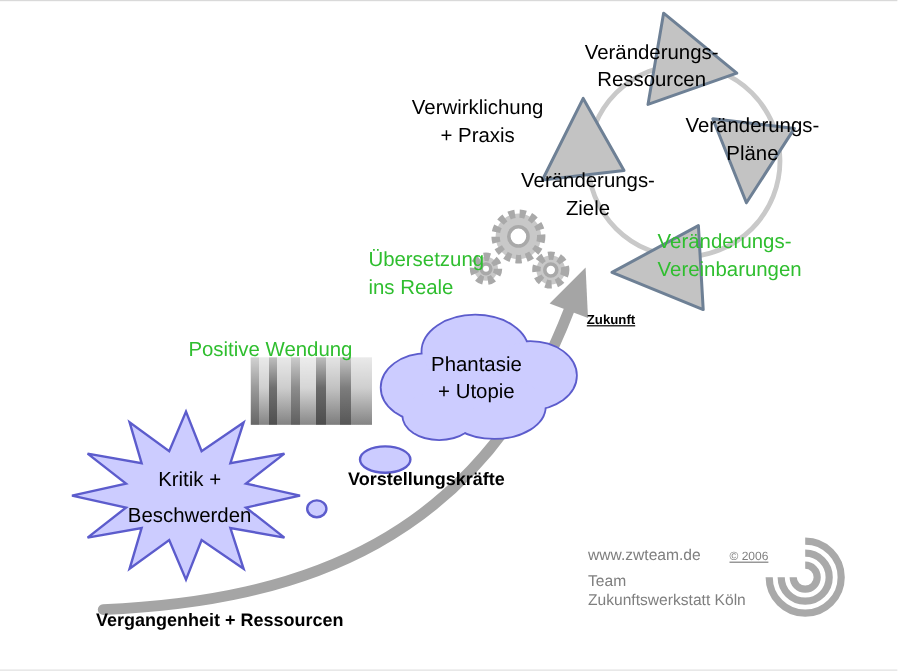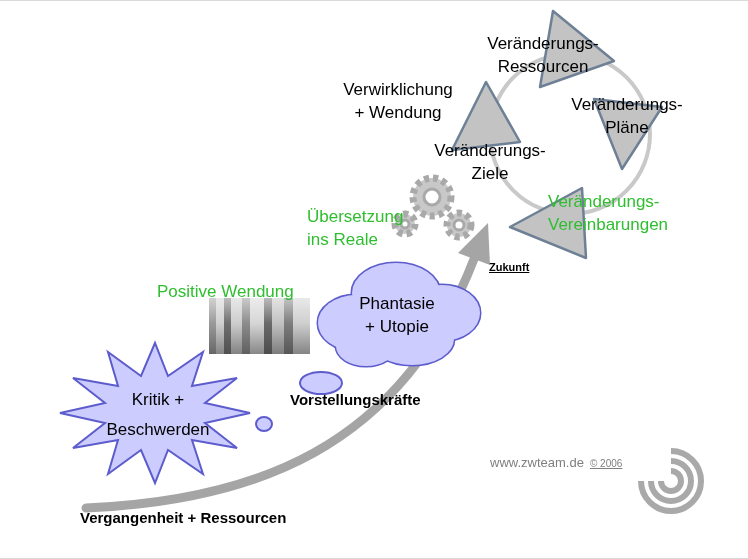--- a/index.html
+++ b/index.html
@@ -27,21 +27,21 @@
       linear-gradient(90deg,#9a9a9a 0 7%,#d0d0d0 7% 15%,#6f6f6f 15% 22%,#cdcdcd 22% 33%,#8c8c8c 33% 41%,#d6d6d6 41% 54%,#6a6a6a 54% 62%,#c2c2c2 62% 74%,#7d7d7d 74% 83%,#cfcfcf 83% 100%);
   }
   
   .lbl{position:absolute;font-size:17px;line-height:23px;color:#000;white-space:pre-line;}
   .center{text-align:center;}
   .green{color:var(--green-text,#2fbe2f);}
   .kritik{line-height:30px;}
   .small{font-size:15px;font-weight:bold;line-height:14px;white-space:nowrap;}
   .tiny{font-size:11px;text-decoration:underline;}
   .footer-site{position:absolute;font-size:13px;color:var(--footer-text,#7f7f7f);white-space:nowrap;}
-  .footer-site .copy{font-size:10px;margin-left:6px;text-decoration:underline;}
+  .footer-site .copy{font-size:10px;margin-left:24px;text-decoration:underline;}
   .footer-team{font-size:13px;line-height:16px;color:var(--footer-text,#7f7f7f);}
 </style>
 </head>
 <body>
 
 <div class="stage">
 
   <div class="photo"></div>
 
   <svg class="shapes" width="748" height="559" viewBox="0 0 748 559">
@@ -90,21 +90,21 @@
     </g>
 
     <g class="logo">
       <path d="M 671 450 A 30 30 0 1 1 641 480"></path>
       <path d="M 671 460 A 20 20 0 1 1 651 480"></path>
       <path d="M 671 470 A 10 10 0 1 1 661 480"></path>
     </g>
   </svg>
 
   <div class="lbl center" style="left:298px;top:77px;width:200px">Verwirklichung
-+ Wendung</div>
++ Praxis</div>
 
   <div class="lbl center" style="left:443px;top:31px;width:200px">Veränderungs-
 Ressourcen</div>
 
   <div class="lbl center" style="left:527px;top:92px;width:200px">Veränderungs-
 Pläne</div>
 
   <div class="lbl center" style="left:390px;top:138px;width:200px">Veränderungs-
 Ziele</div>
 
@@ -124,14 +124,16 @@
 
   <div class="lbl small" style="left:290px;top:392px">Vorstellungskräfte</div>
 
   <div class="lbl small tiny" style="left:489px;top:259px">Zukunft</div>
 
   <div class="lbl small" style="left:80px;top:510px">Vergangenheit + Ressourcen</div>
 
   <div class="footer-site" style="left:490px;top:454px">
     <span>www.zwteam.de</span><span class="copy">© 2006</span>
   </div>
+  <div class="lbl footer-team" style="left:490px;top:475px;width:220px">Team
+Zukunftswerkstatt Köln</div>
 
 </div>
 
 </body></html>

